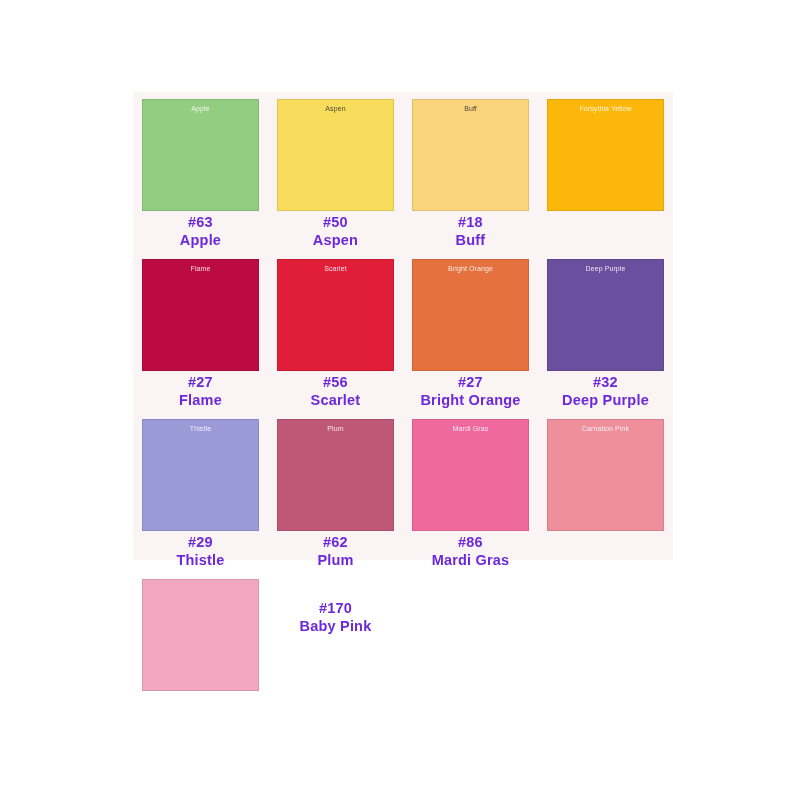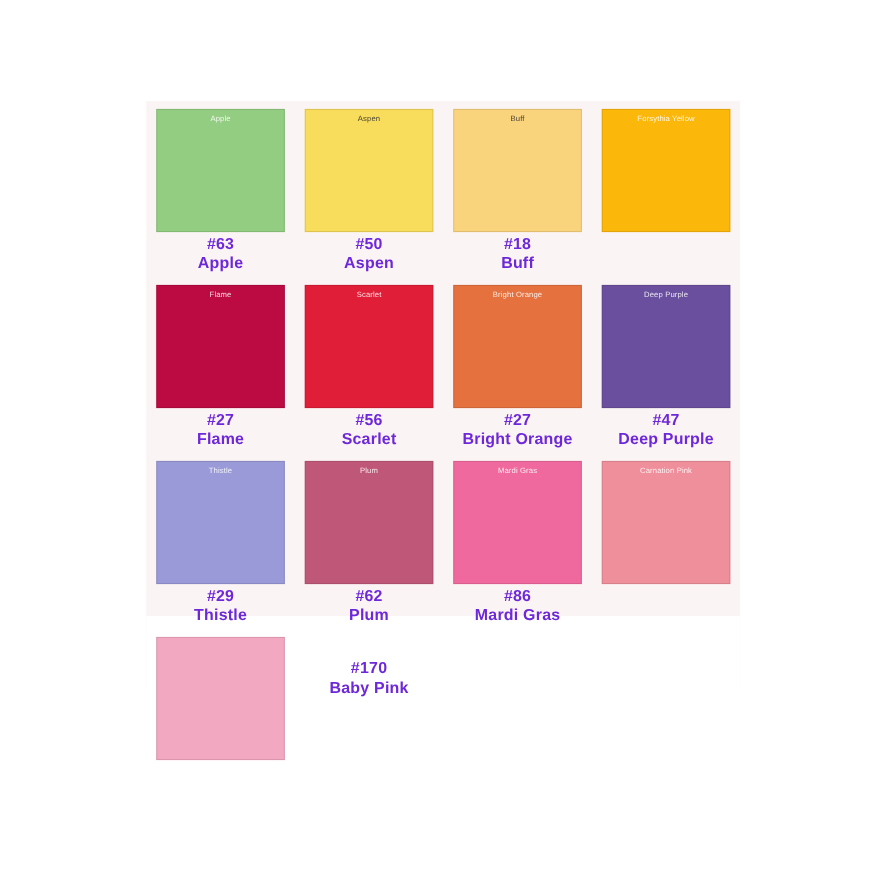--- a/index.html
+++ b/index.html
@@ -177,21 +177,21 @@
         <div class="caption">
           <span class="code">#27</span>
           <span class="name">Bright Orange</span>
         </div>
       </div>
       <div class="cell">
         <div class="chip" style="background: rgb(106, 79, 158);">
           <div class="chip-inner-label light">Deep Purple</div>
         </div>
         <div class="caption">
-          <span class="code">#47</span>
+          <span class="code">#32</span>
           <span class="name">Deep Purple</span>
         </div>
       </div>
       <div class="cell">
         <div class="chip" style="background: rgb(154, 154, 216);">
           <div class="chip-inner-label light">Thistle</div>
         </div>
         <div class="caption">
           <span class="code">#29</span>
           <span class="name">Thistle</span>

